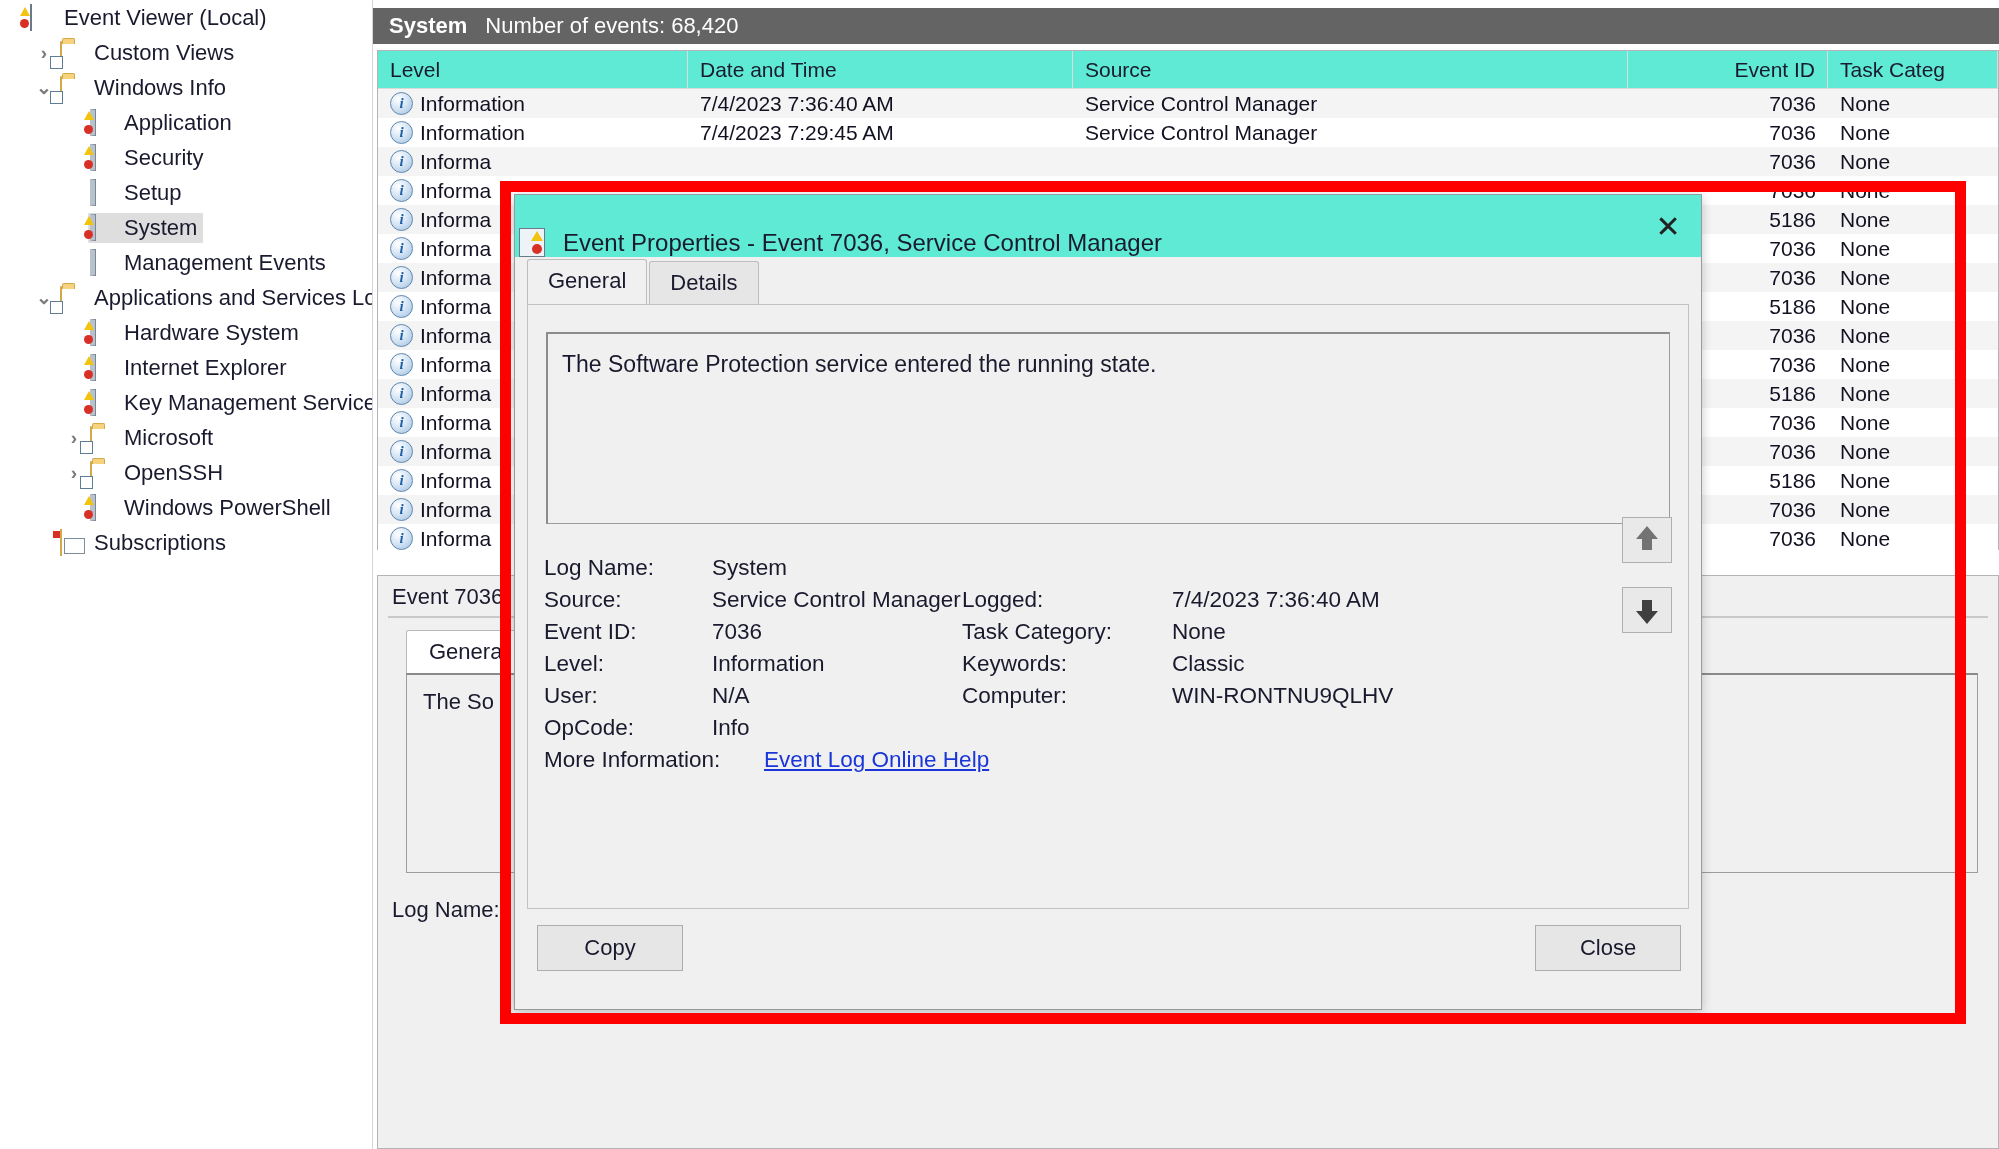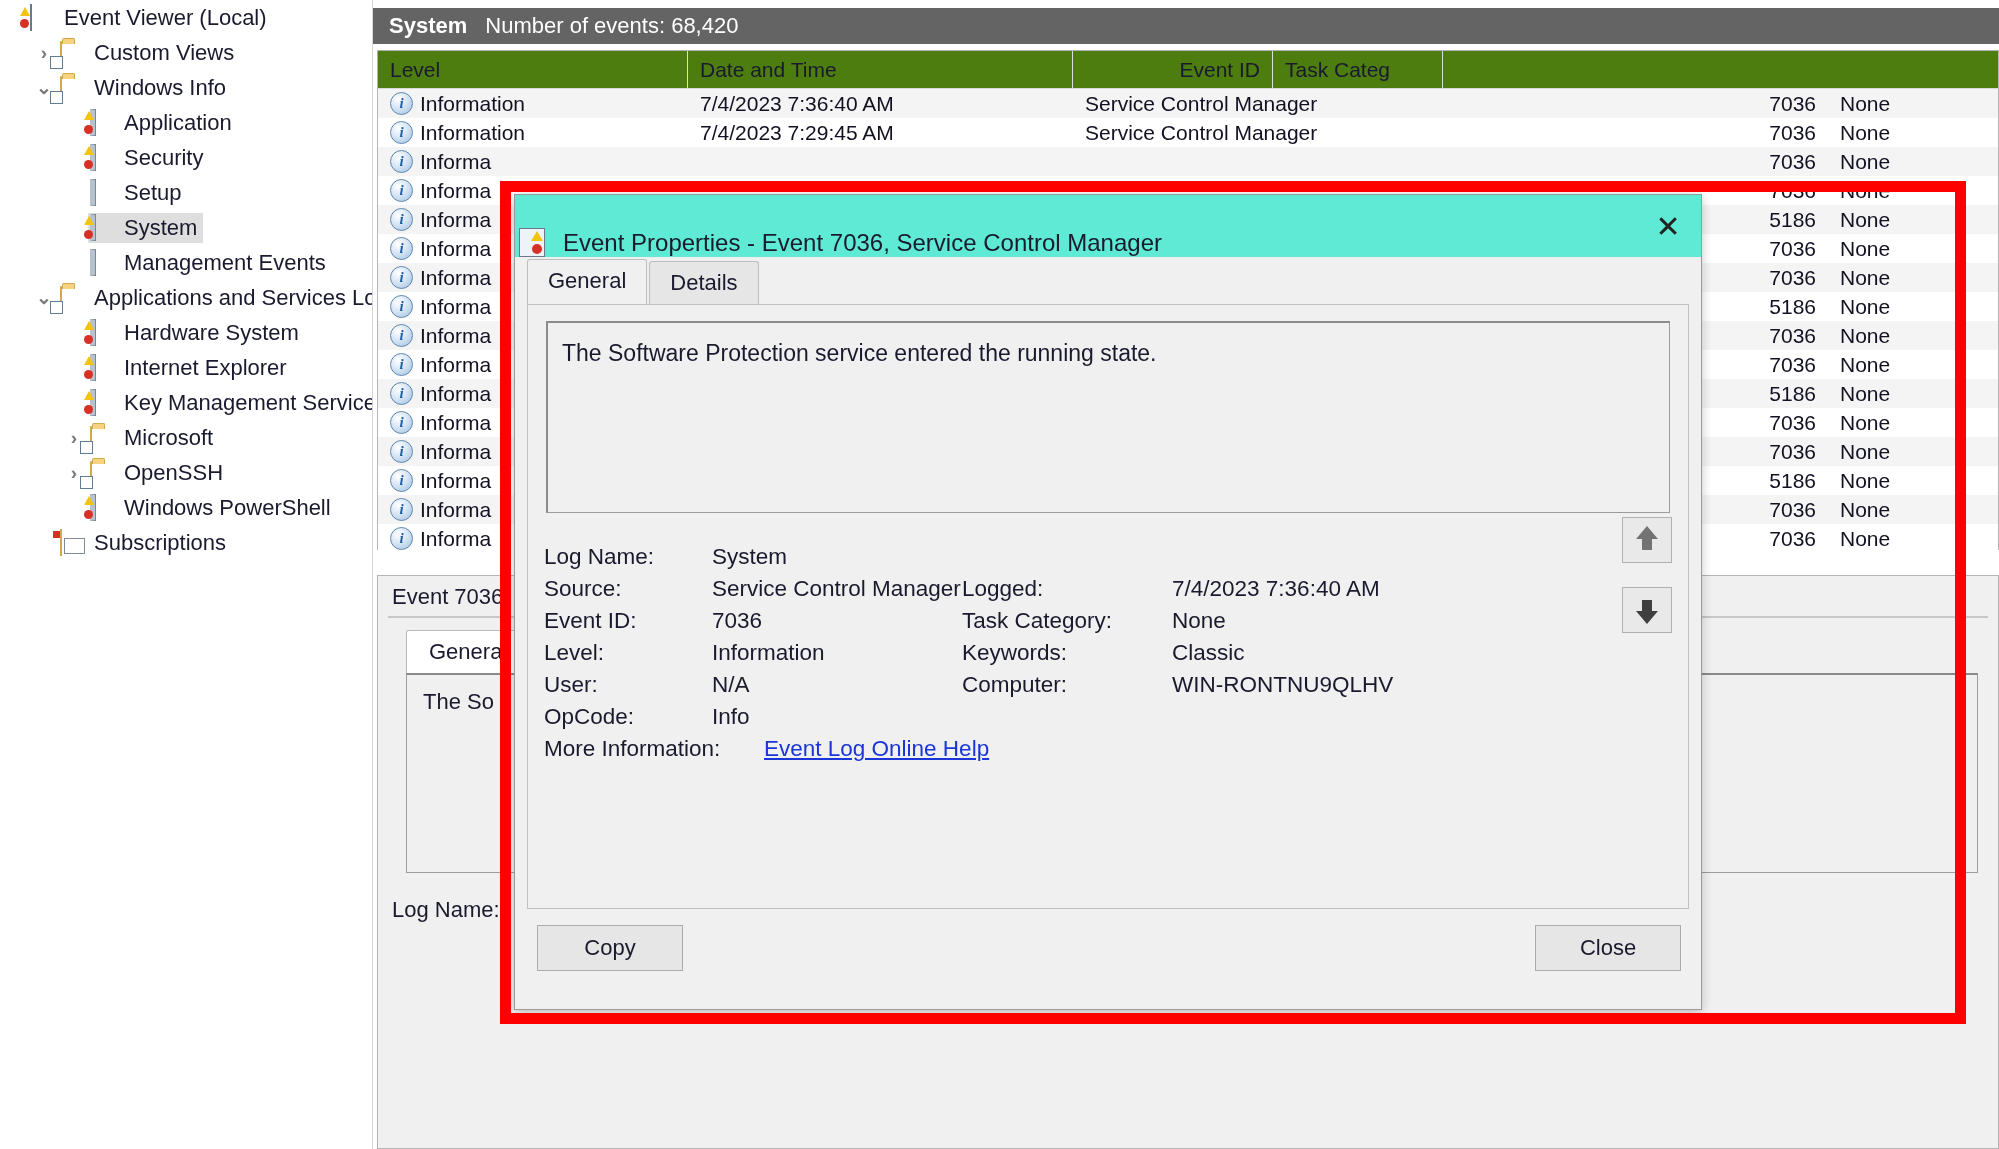--- a/index.html
+++ b/index.html
@@ -163,21 +163,21 @@
     width: 1622px; height: 500px;
     border: 1px solid #b4b4b4;
     border-bottom: none;
     box-sizing: border-box;
     background: #fff;
     overflow: hidden;
   }
   #list-head {
     display: flex; height: 37px;
     border-bottom: 1px solid #d9d9d9;
-    background: #4d7c0f;
+    background: #5eead4;
     font-size: 21px;
     color: #1a1a2e;
   }
   #list-head .hc {
     display: flex; align-items: center;
     padding: 0 12px;
     border-right: 1px solid #dcdcdc;
     box-sizing: border-box;
     white-space: nowrap;
     overflow: hidden;
@@ -350,21 +350,21 @@
 
   #dlg-panel {
     margin: 0 12px 0 12px;
     height: 605px;
     border: 1px solid #c2c2c2;
     background: #f0f0f0;
     box-sizing: border-box;
     position: relative;
   }
   #msg-box {
-    margin: 16px 18px 0 18px;
+    margin: 27px 18px 0 18px;
     height: 192px;
     background: #f0f0f0;
     border: 1px solid #9c9c9c;
     border-top: 2px solid #8c8c8c;
     border-left: 2px solid #8c8c8c;
     box-sizing: border-box;
     font-size: 23px;
     color: #1a1a2e;
     padding: 17px 14px;
   }
@@ -589,20 +589,21 @@
 
     <div id="list-banner">
       <span class="bn-title">System</span>
       <span class="bn-count">Number of events: 68,420</span>
     </div>
 
     <div id="list-frame">
       <div id="list-head">
         <div class="hc c-level">Level</div>
         <div class="hc c-date">Date and Time</div>
+        <div class="hc c-src">Source</div>
         <div class="hc c-eid">Event ID</div>
         <div class="hc c-task">Task Categ</div>
       </div>
       <div id="list-body">
           <div class="evrow alt">
             <div class="cell c-level">
               <span class="info-ico">i</span>
               <span>Information</span>
             </div>
             <div class="cell c-date">7/4/2023 7:36:40 AM</div>

